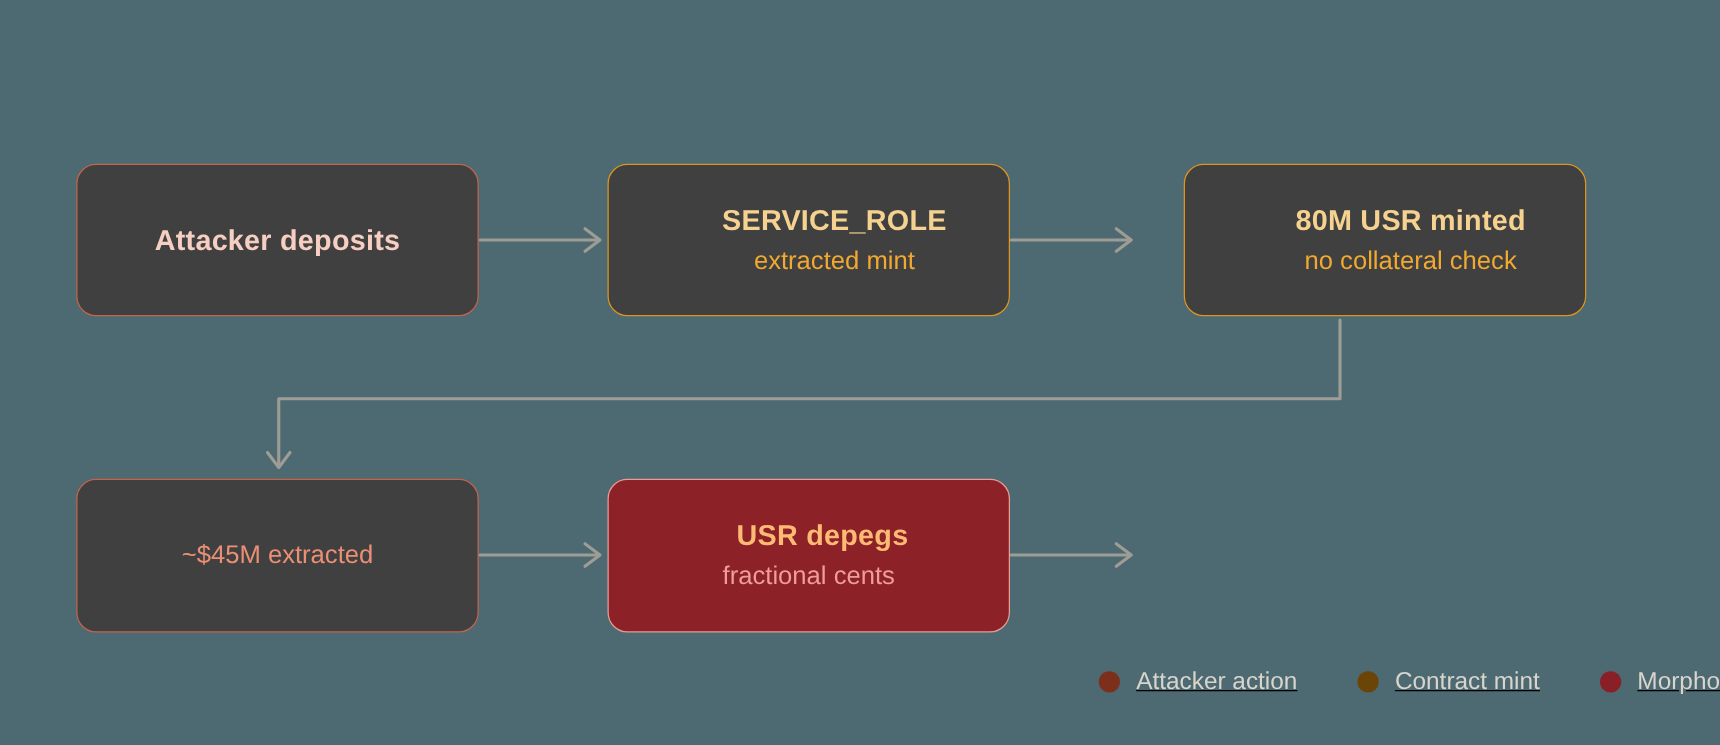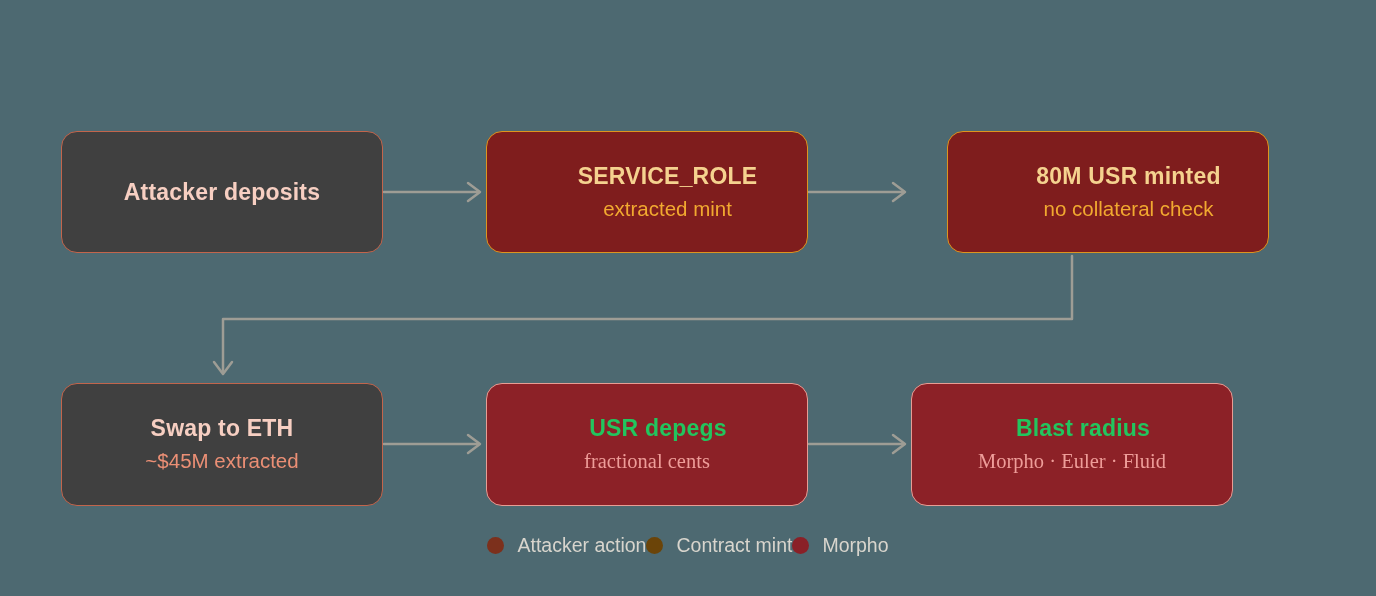--- a/index.html
+++ b/index.html
@@ -49,43 +49,45 @@
   }
   .node .subtitle {
     font-size: 20.5px;
     font-weight: 400;
     line-height: 1;
   }
   .node.attacker { background: #404040; border-color: #c2654c; }
   .node.attacker .title    { color: #f7cfc2; }
   .node.attacker .subtitle { color: #eb8f75; }
 
-  .node.contract { background: #7f1d1d; border-color: #dd951f; padding-left: 41px; }
+  .node.contract { background: #404040; border-color: #dd951f; padding-left: 41px; }
   .node.contract .title    { color: #f5d28f; }
   .node.contract .subtitle { color: #f1a930; }
 
   .node.impact { background: #8c2127; border-color: #e79d94; }
-  .node.impact .title    { color: #22c55e; margin-left: 22px; }
-  .node.impact .subtitle { color: #ee9d99; font-family: Liberation Serif, serif; }
+  .node.impact .title    { color: #fdba74; margin-left: 22px; }
+  .node.impact .subtitle { color: #ee9d99; }
 
   .pos-r1c1 { left: 61px;  top: 131px; }
   .pos-r1c2 { left: 486px; top: 131px; }
   .pos-r1c3 { left: 911px; top: 131px; margin-left: 36px; }
   .pos-r2c1 { left: 61px;  top: 383px; height: 123px; }
   .pos-r2c2 { left: 486px; top: 383px; height: 123px; }
   .pos-r2c3 { left: 911px; top: 383px; height: 123px; }
 
   .legend {
     position: absolute;
     left: 0;
     top: 536px;
     width: 100%;
     display: flex;
-    justify-content: center;
+    justify-content: flex-end;
     align-items: center;
+    gap: 48px;
+    text-decoration: underline;
   }
   .legend-item {
     display: flex;
     align-items: center;
     gap: 13px;
   }
   .legend-dot {
     width: 17px;
     height: 17px;
     border-radius: 50%;
@@ -139,33 +141,28 @@
     <div class="title">SERVICE_ROLE</div>
     <div class="subtitle">extracted mint</div>
   </div>
 
   <div class="node contract pos-r1c3">
     <div class="title">80M USR minted</div>
     <div class="subtitle">no collateral check</div>
   </div>
 
   <div class="node attacker pos-r2c1">
-    <div class="title">Swap to ETH</div>
     <div class="subtitle">~$45M extracted</div>
   </div>
 
   <div class="node impact pos-r2c2">
     <div class="title">USR depegs</div>
     <div class="subtitle">fractional cents</div>
   </div>
 
-  <div class="node impact pos-r2c3">
-    <div class="title">Blast radius</div>
-    <div class="subtitle">Morpho · Euler · Fluid</div>
-  </div>
 
   <div class="legend">
     <div class="legend-item">
       <span class="legend-dot" style="background: rgb(124, 48, 28);"></span>
       <span class="legend-label">Attacker action</span>
     </div>
     <div class="legend-item">
       <span class="legend-dot" style="background: rgb(107, 68, 8);"></span>
       <span class="legend-label">Contract mint</span>
     </div>

